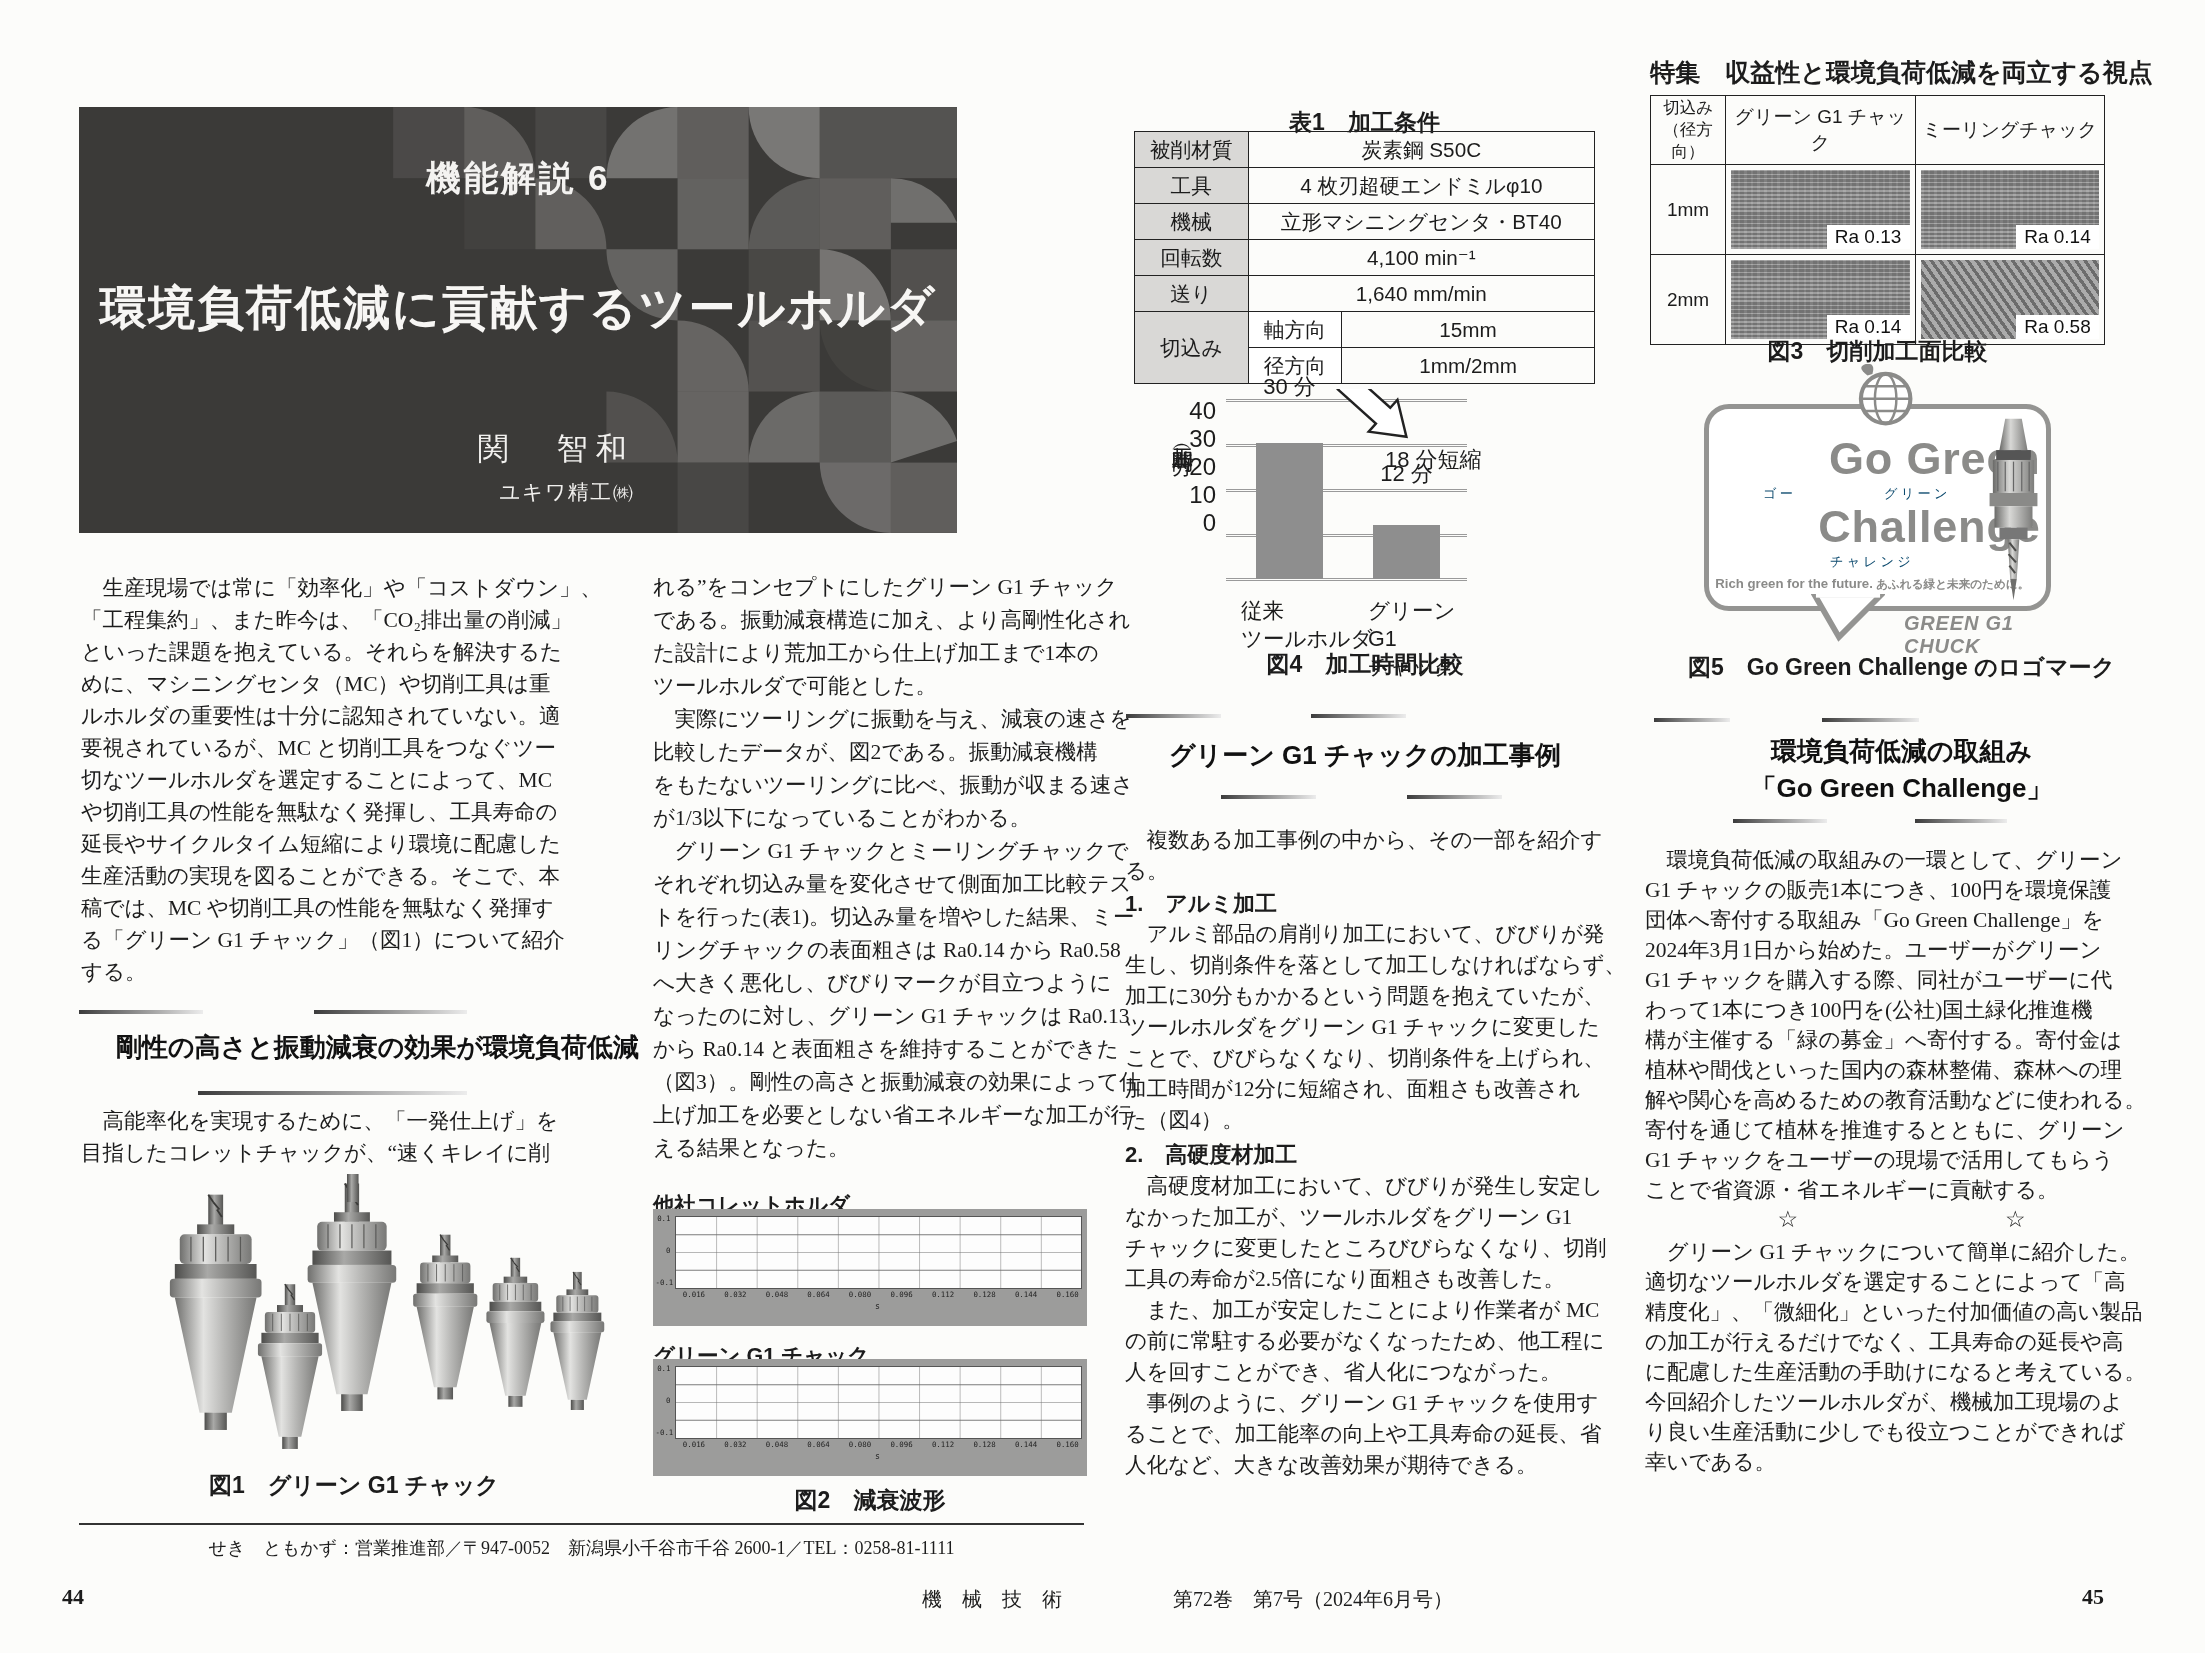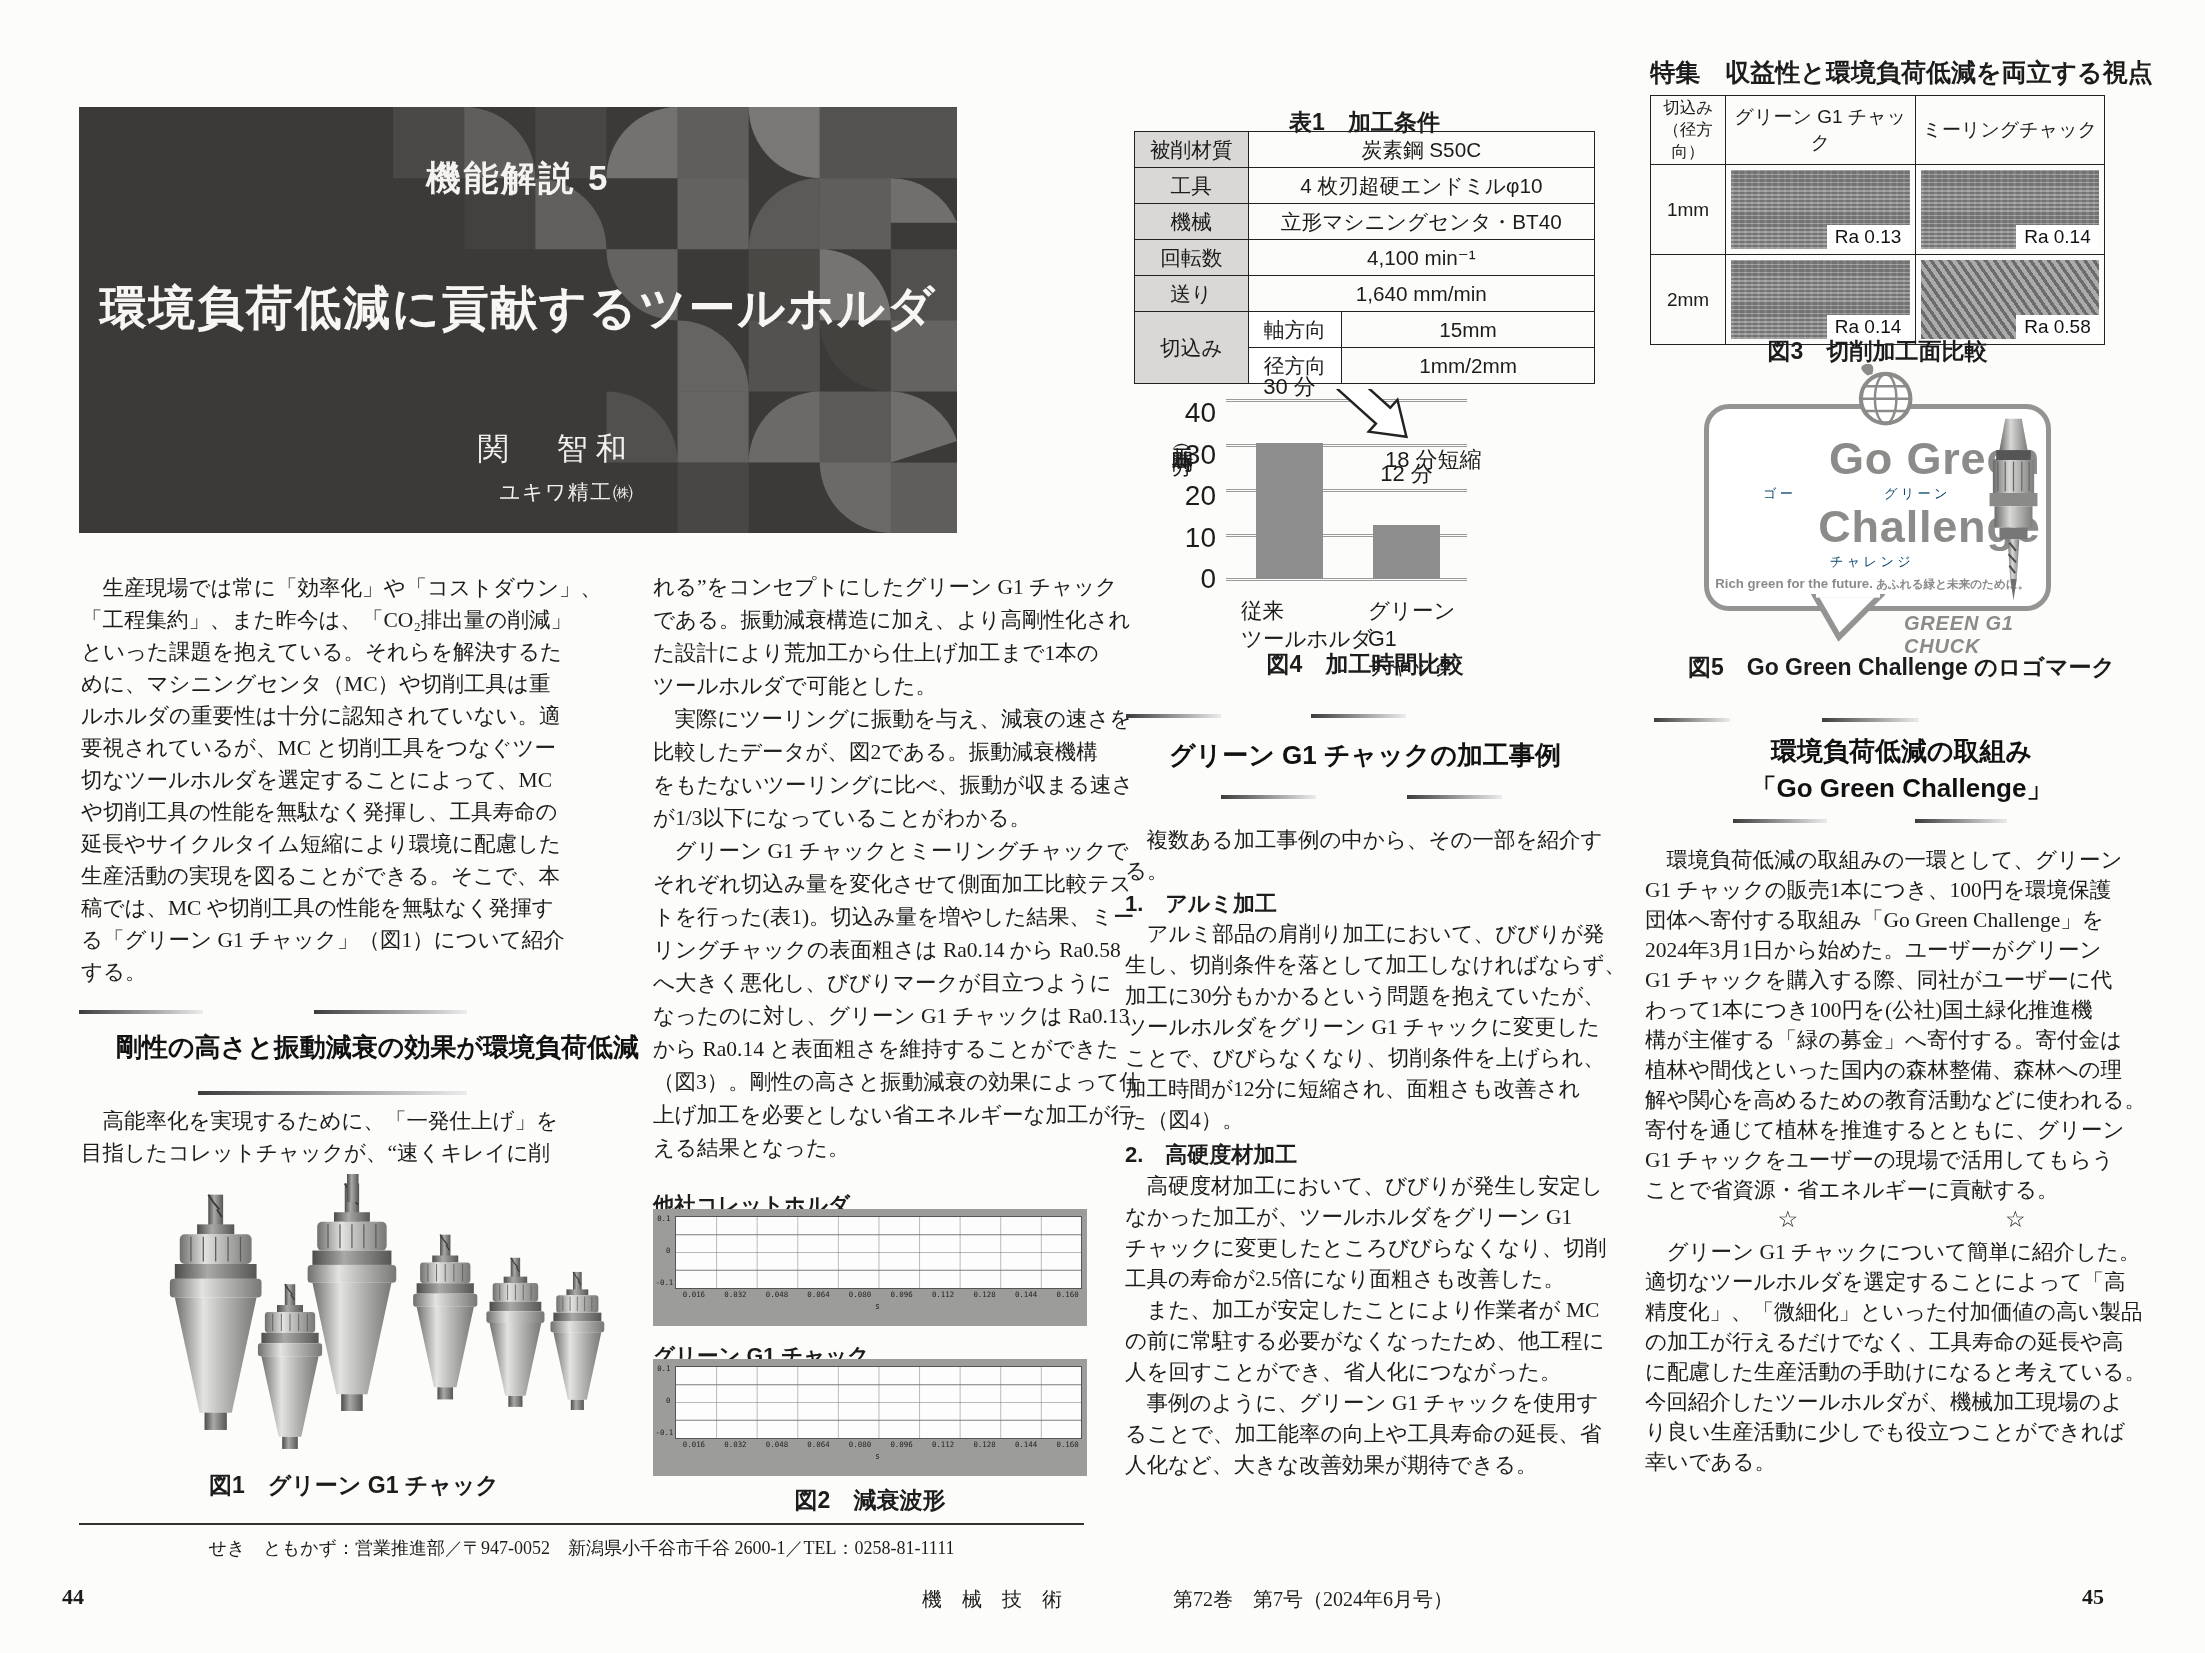--- a/index.html
+++ b/index.html
@@ -89,21 +89,21 @@
         <path d="M638 344 a86 86 0 0 1 86 86 h-86 Z" fill="#6e6c6a" opacity="0.45"></path>
         <rect x="724" y="344" width="86" height="86" fill="#c9c7c5" opacity="0.3"></rect>
         <path d="M810 430 a86 86 0 0 1 86 -86 v86 Z" fill="#9b9997" opacity="0.5"></path>
         <rect x="896" y="344" width="86" height="86" fill="#7b7977" opacity="0.5"></rect>
         <path d="M982 344 a86 86 0 0 1 80 60 l-80 26 Z" fill="#d5d3d1" opacity="0.35"></path>
         <rect x="724" y="430" width="86" height="85" fill="#555351" opacity="0.5"></rect>
         <path d="M896 430 h86 v85 a86 86 0 0 1 -86 -85 Z" fill="#b7b5b3" opacity="0.4"></path>
         <rect x="982" y="430" width="80" height="85" fill="#8d8b89" opacity="0.45"></rect>
       </g>
     </svg>
-    <div id="kicker" class="abs gothic">機能解説 5</div>
+    <div id="kicker" class="abs gothic">機能解説 6</div>
     <div id="main-title" class="abs gothic">環境負荷低減に貢献するツールホルダ</div>
     <div id="authorbox" class="abs gothic">
       <div id="author-name">関　智和</div>
       <div id="author-aff">ユキワ精工㈱</div>
     </div>
   </div>
 
   <div class="abs body-text ln39" style="left:81px;top:572px;width:550px">
       <div class="tline">　生産現場では常に「効率化」や「コストダウン」、</div>
       <div class="tline">「工程集約」、また昨今は、「CO₂排出量の削減」</div>
@@ -307,21 +307,21 @@
       </tr>
       <tr>
         <td class="sublab">径方向</td>
         <td>1mm/2mm</td>
       </tr>
     </tbody>
   </table>
 
   <div class="abs" style="left:1125px;top:389px;width:480px;height:298px">
     <div class="abs gothic" style="left:43px;top:33px;writing-mode:vertical-rl;font-size:21.5px;letter-spacing:1.7px">加工時間（分）</div>
-    <div class="abs gothic" style="left:58px;top:0;width:33px;height:198px;display:flex;flex-direction:column;justify-content:space-between;text-align:right;font-size:28px">
+    <div class="abs gothic" style="left:58px;top:0;width:33px;height:198px;display:flex;flex-direction:column;text-align:right;font-size:24px">
         <span>40</span>
         <span>30</span>
         <span>20</span>
         <span>10</span>
         <span>0</span>
       </div>
     <div class="abs" style="left:101px;top:10px;width:241px;height:180px">
       <div class="abs grid4" style="left:0;top:0;width:241px"></div>
       <div class="abs grid4" style="left:0;top:45px;width:241px"></div>
       <div class="abs grid4" style="left:0;top:90px;width:241px"></div>

